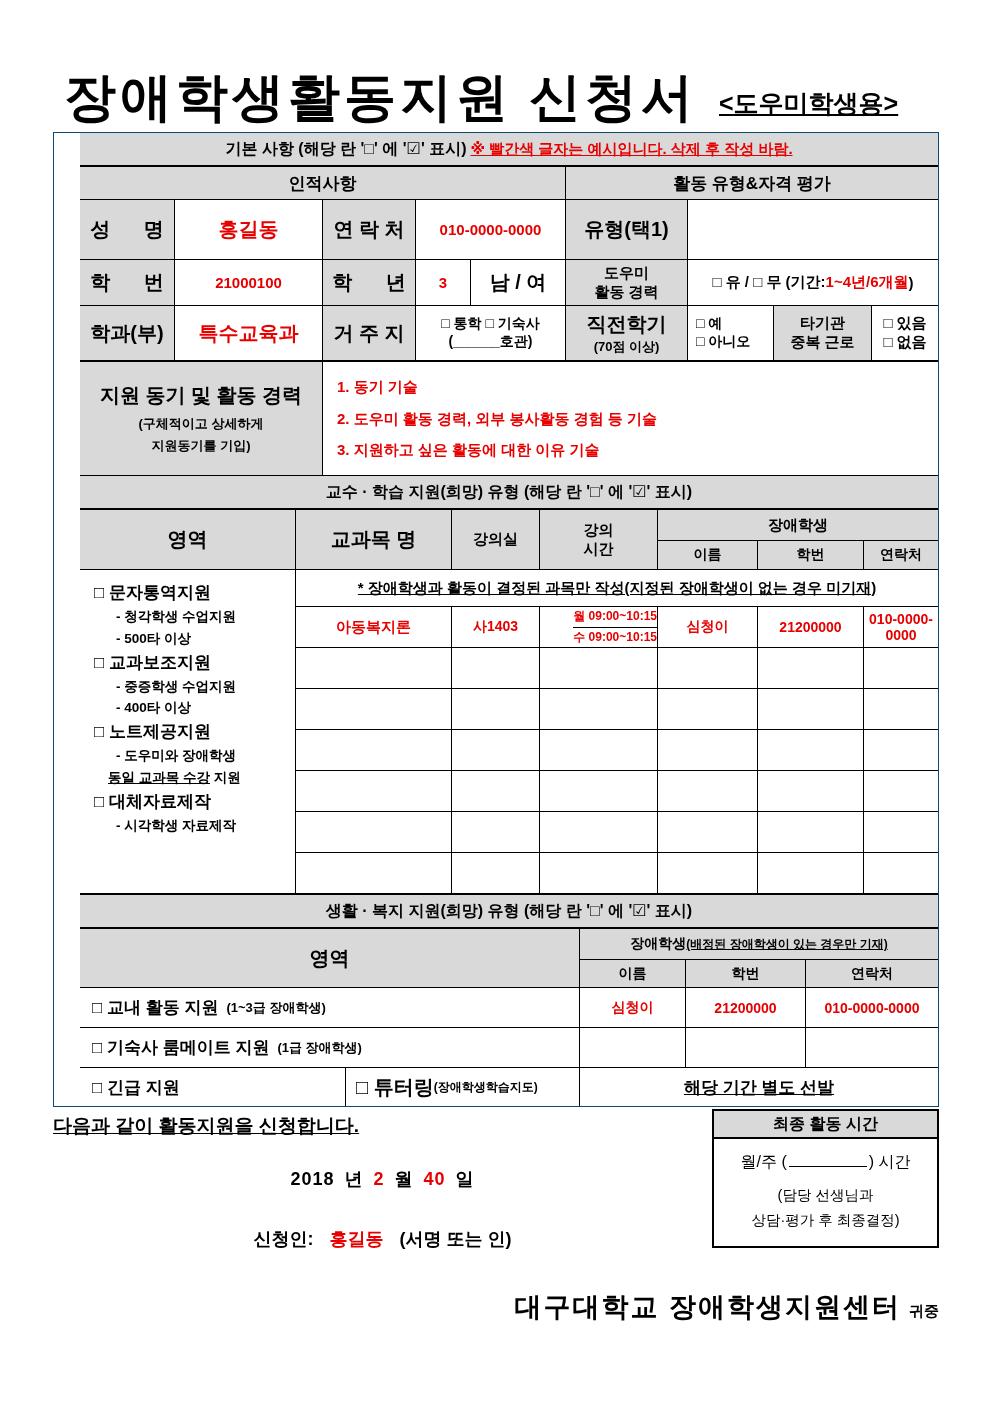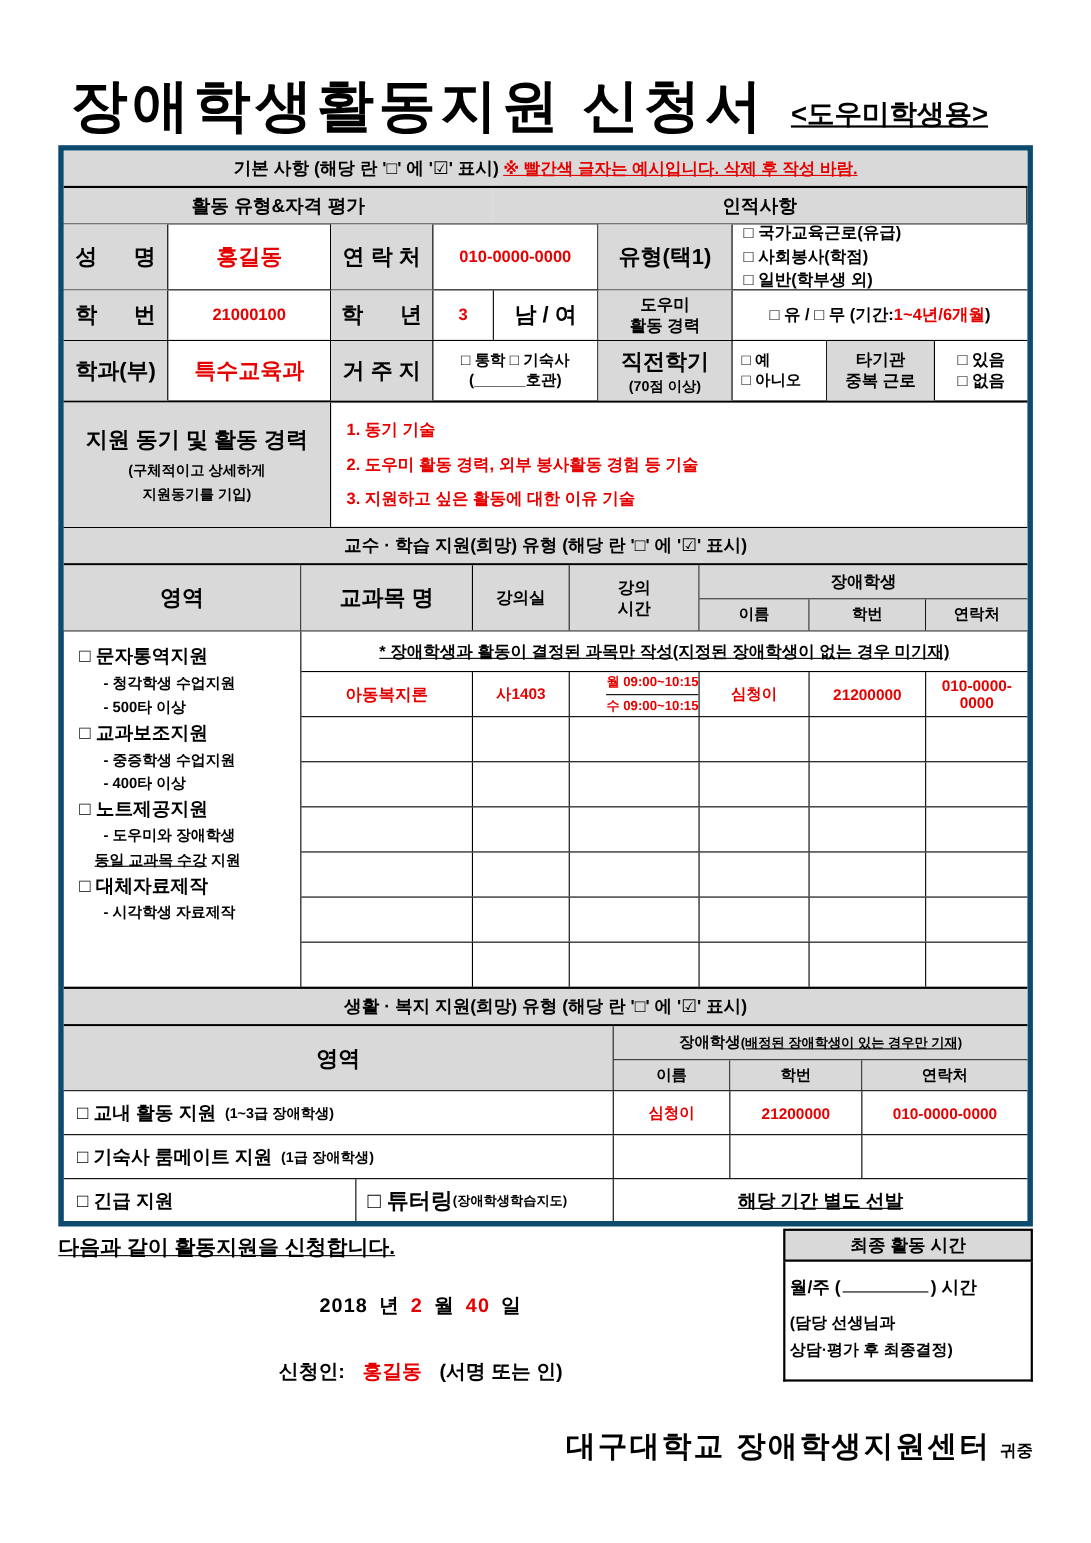--- a/index.html
+++ b/index.html
@@ -6,21 +6,21 @@
   body{width:992px;height:1403px;font-family:"Liberation Sans","DejaVu Sans",sans-serif;color:#000;}
   .red{color:#e60000;}
   .u{text-decoration:underline;}
   .pre{white-space:pre;}
   .prl{white-space:pre-line;text-align:center;}
   
   .titlewrap{margin:72px 0 0 64px;display:flex;align-items:flex-end;}
   .maintitle{font-family:"Liberation Serif","DejaVu Serif",serif;font-weight:900;font-size:52px;letter-spacing:4px;line-height:1;}
   .titletag{font-weight:900;font-size:25px;margin:0 0 4px 22px;text-decoration:underline;}
   
-  .form{width:886px;margin:8px 0 0 53px;border:5px solid #0c4a6e;box-sizing:border-box;font-weight:700;}
+  .form{width:886px;margin:8px 0 0 53px;border:1px solid #0c4a6e;box-sizing:border-box;font-weight:700;padding-left:26px;}
   .band{height:32px;background:#d9d9d9;display:flex;align-items:center;justify-content:center;border-bottom:2px solid #000;font-size:16px;}
   .band.tt{border-top:2px solid #000;}
   .row{display:flex;border-bottom:1px solid #000;box-sizing:border-box;}
   .row.bb2{border-bottom:2px solid #000;}
   .row.nbb{border-bottom:none;}
   .c{display:flex;align-items:center;justify-content:center;border-right:1px solid #000;box-sizing:border-box;overflow:hidden;text-align:center;}
   .c.nbr{border-right:none;}
   .c.left{justify-content:flex-start;text-align:left;}
   .g{background:#d9d9d9;}
   .col{flex-direction:column;}
@@ -54,21 +54,21 @@
   
   .footer{width:886px;margin-left:53px;display:flex;margin-top:2px;}
   .fleft{flex:1;}
   .decl{font-size:19px;text-decoration:underline;font-weight:700;margin-top:4px;}
   .dateline{text-align:center;font-size:18px;font-weight:700;margin-top:28px;letter-spacing:1px;}
   .dateline span{margin:0 5px;}
   .appline{text-align:center;font-size:18px;font-weight:700;margin-top:36px;}
   .appline span{margin:0 8px;}
   .finalbox{width:227px;box-sizing:border-box;}
   .fb-head{height:30px;background:#d9d9d9;border:2px solid #000;box-sizing:border-box;display:flex;align-items:center;justify-content:center;font-size:16px;font-weight:700;}
-  .fb-body{border:2px solid #000;border-top:none;box-sizing:border-box;padding:12px 4px 14px 4px;font-weight:700;}
+  .fb-body{border:2px solid #000;border-top:none;box-sizing:border-box;padding:12px 4px 14px 4px;text-align:center;font-weight:400;}
   .fb-l1{font-size:16px;margin-bottom:10px;}
   .blank{display:inline-block;width:78px;height:15px;border-bottom:1px solid #000;margin:0 2px;}
   .fb-l2,.fb-l3{font-size:14.5px;line-height:1.7;}
   .orgline{width:886px;margin-left:53px;text-align:right;margin-top:38px;}
   .orgmain{font-size:27px;font-weight:900;letter-spacing:2px;}
   .orgsuf{font-size:15px;font-weight:700;margin-left:8px;}
 </style>
 </head>
 <body>
 
@@ -78,39 +78,34 @@
 </div>
 
 <div class="form">
 
   <div class="band">
     <span>기본 사항 (해당 란 '□' 에  '☑' 표시)</span>
     <span class="red u fs15" style="margin-left:4px">※ 빨간색 글자는 예시입니다. 삭제 후 작성 바람.</span>
   </div>
 
   <div class="row h33">
+    <div class="c g fs17" style="width:486px">인적사항</div>
     <div class="c g fx nbr fs17">활동 유형&amp;자격 평가</div>
-    <div class="c g fs17" style="width:486px">인적사항</div>
   </div>
 
   <div class="row h60">
     <div class="c g w95 pre fs16">성      명</div>
     <div class="c w148">
         <span class="red fs16">홍길동</span>
       </div>
     <div class="c g w93 pre fs16">연 락 처</div>
     <div class="c w150">
         <span class="red fs15">010-0000-0000</span>
       </div>
     <div class="c g w122 fs16">유형(택1)</div>
-    <div class="c fx nbr opts fs15">
-      <span>□ 국가교육근로(유급)</span>
-      <span>□ 사회봉사(학점)</span>
-      <span>□ 일반(학부생 외)</span>
-    </div>
   </div>
 
   <div class="row h46">
     <div class="c g w95 pre fs16">학      번</div>
     <div class="c w148">
         <span class="red fs15">21000100</span>
       </div>
     <div class="c g w93 pre fs16">학      년</div>
     <div class="c w55">
         <span class="red fs15">3</span>

